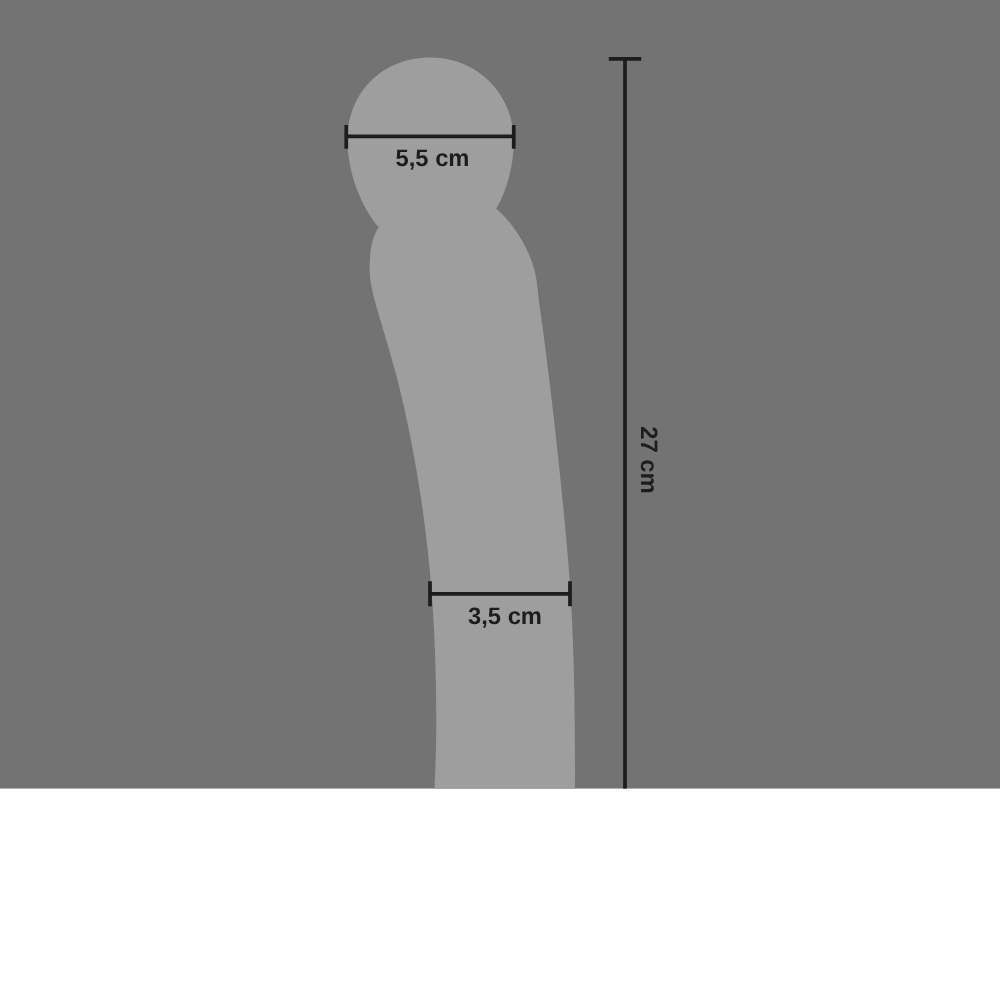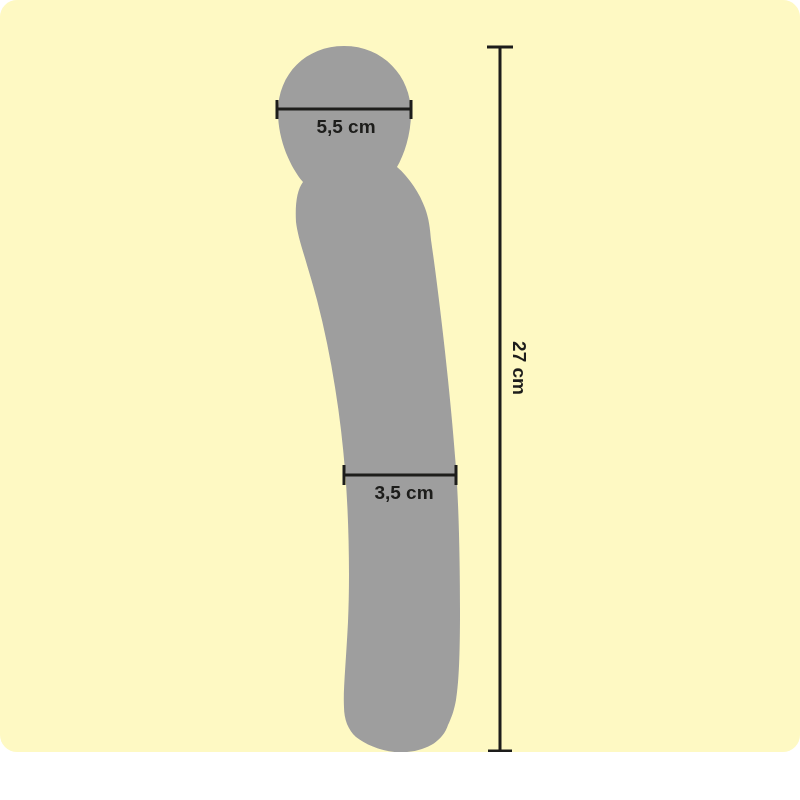--- a/index.html
+++ b/index.html
@@ -3,24 +3,23 @@
 <meta charset="utf-8">
 <style>
   html, body {
     margin: 0;
     padding: 0;
     background: #ffffff;
   }
   .canvas {
     position: relative;
     width: 800px;
-    height: 752px;
-    background: #fef9c3;
+    height: 631px;
+    background: #737373;
     overflow: hidden;
-    border-radius: 17px;
   }
   svg {
     display: block;
     width: 800px;
     height: 800px;
   }
   .dim-label {
     font-family: "Liberation Sans", "DejaVu Sans", sans-serif;
     font-weight: bold;
     font-size: 19px;

